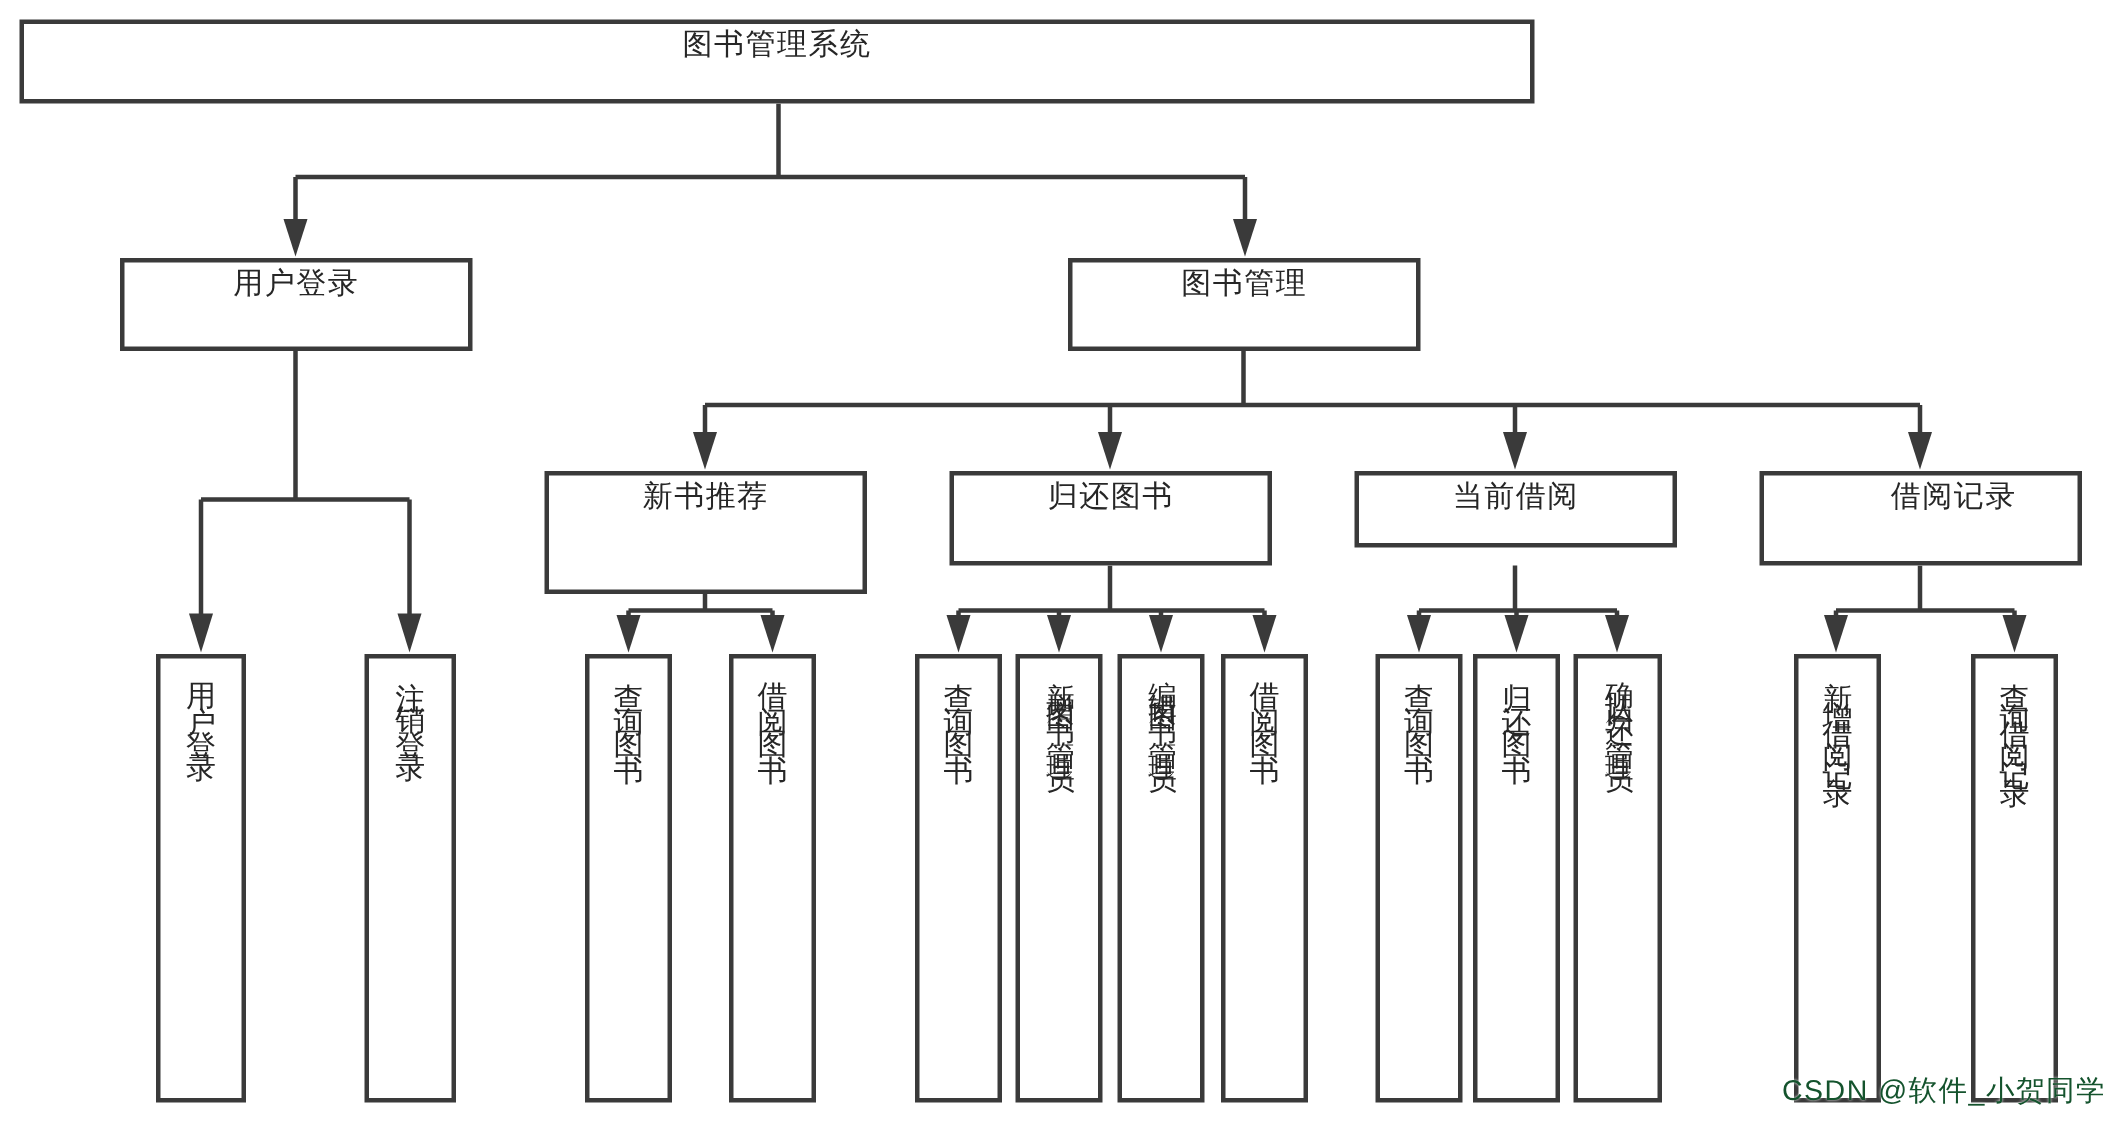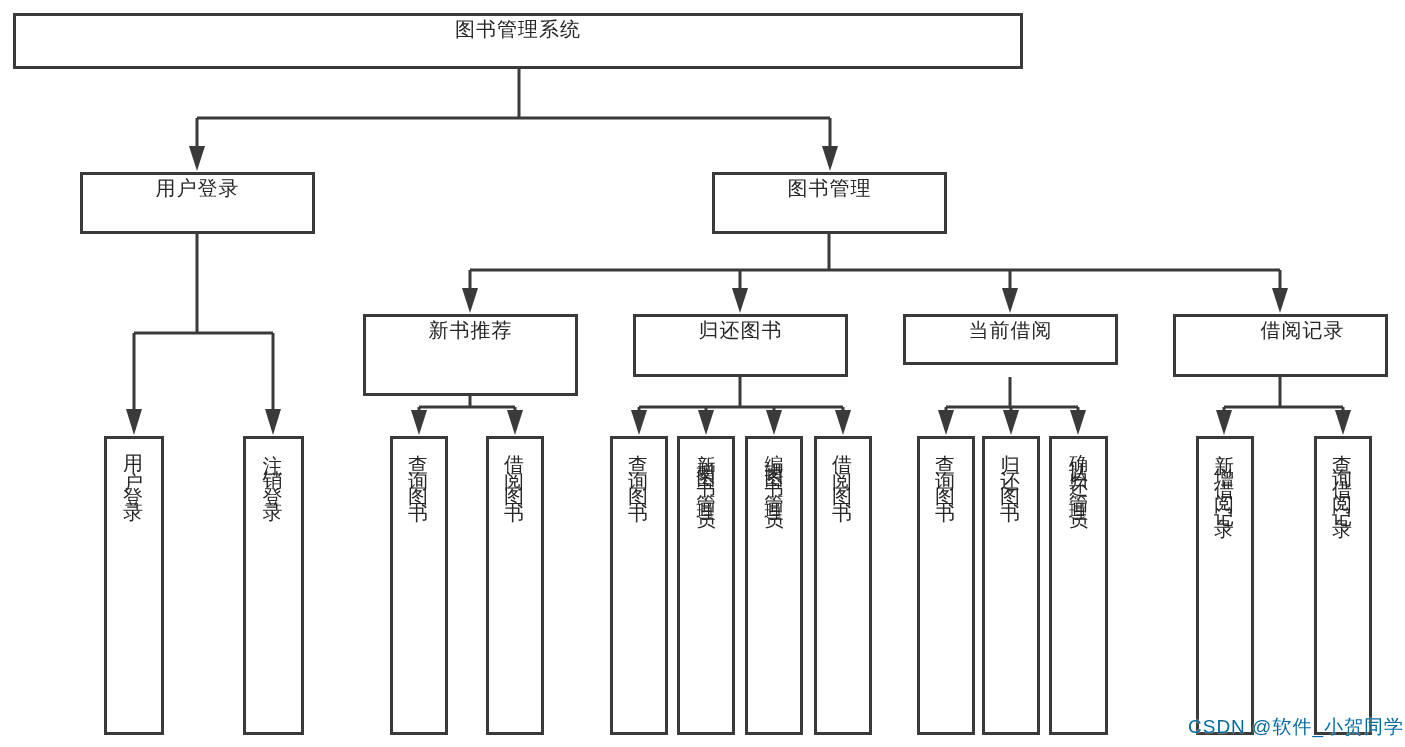--- a/index.html
+++ b/index.html
@@ -38,21 +38,21 @@
   }
   .leaf .ls-4  { letter-spacing: 16px; }
   .leaf .ls-6  { letter-spacing: 13px; }
   .leaf .ls-10 { letter-spacing: 8px; font-size: 19px; }
   .watermark {
     position: absolute;
     left: 1188px;
     top: 714px;
     font-size: 19px;
     letter-spacing: 1px;
-    color: #0369a1;
+    color: #14532d;
     text-shadow: 0 0 2px #ffffff;
     z-index: 5;
     white-space: nowrap;
   }
 </style>
 </head>
 <body>
 
 <div class="canvas">
 

